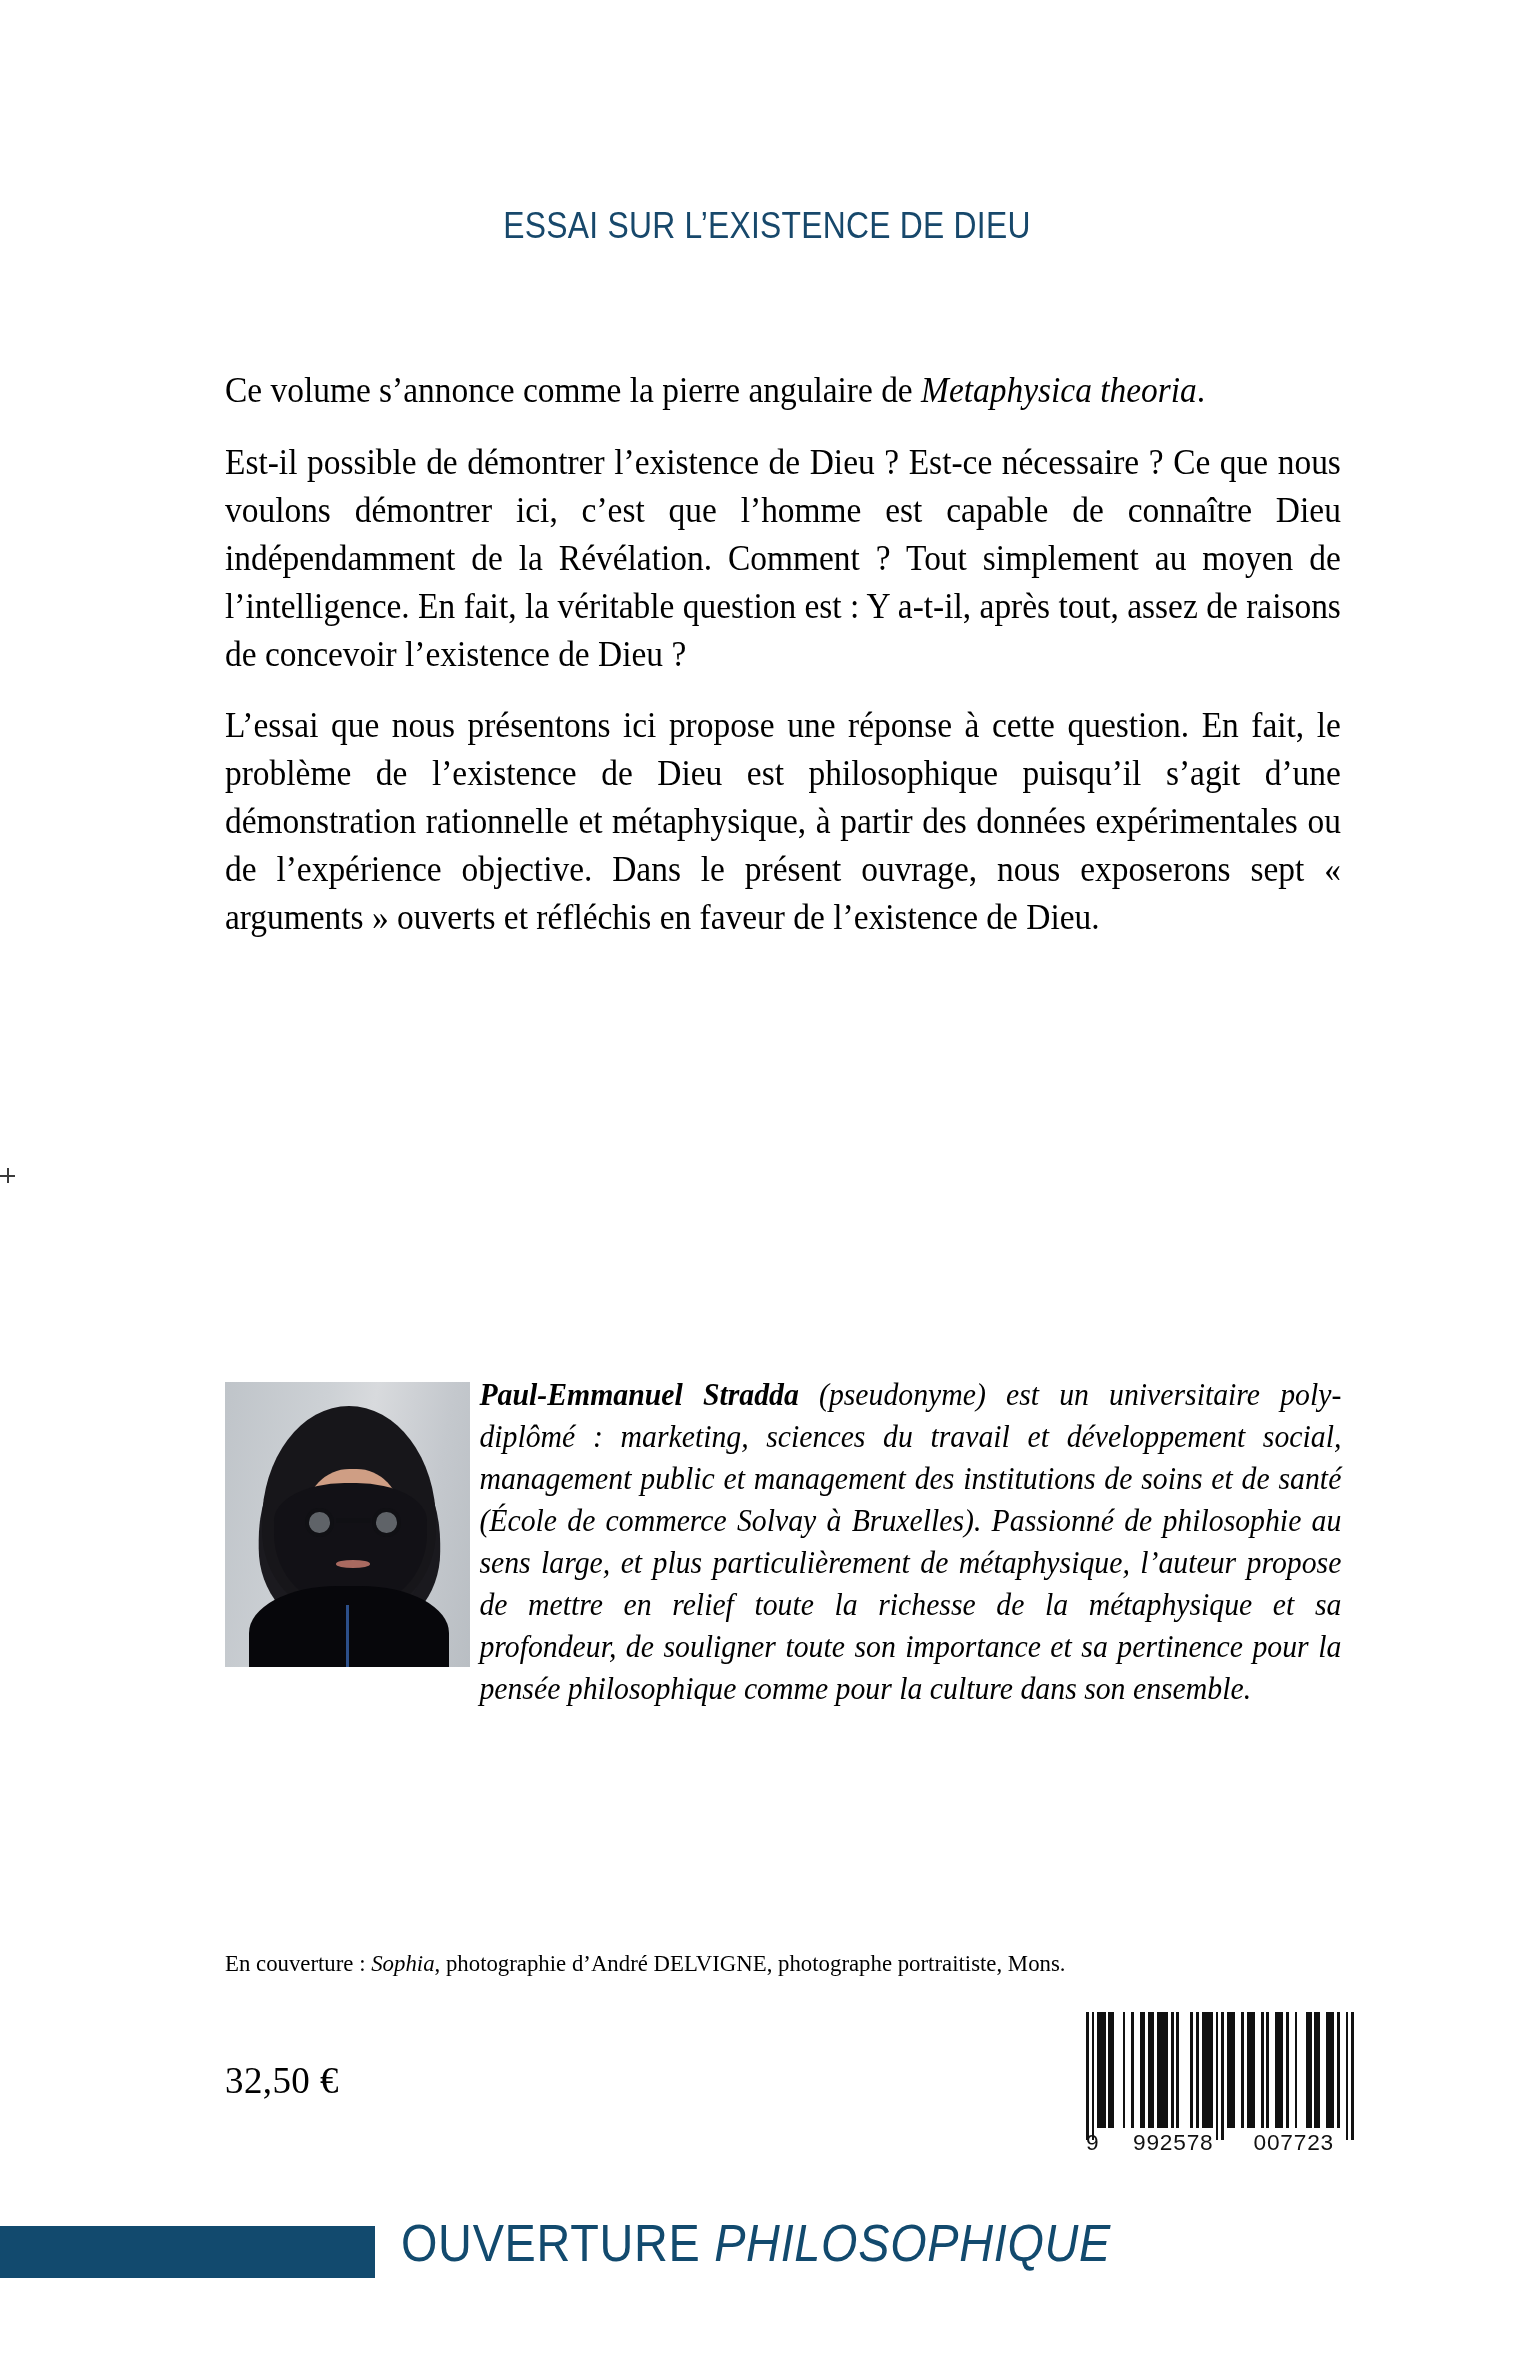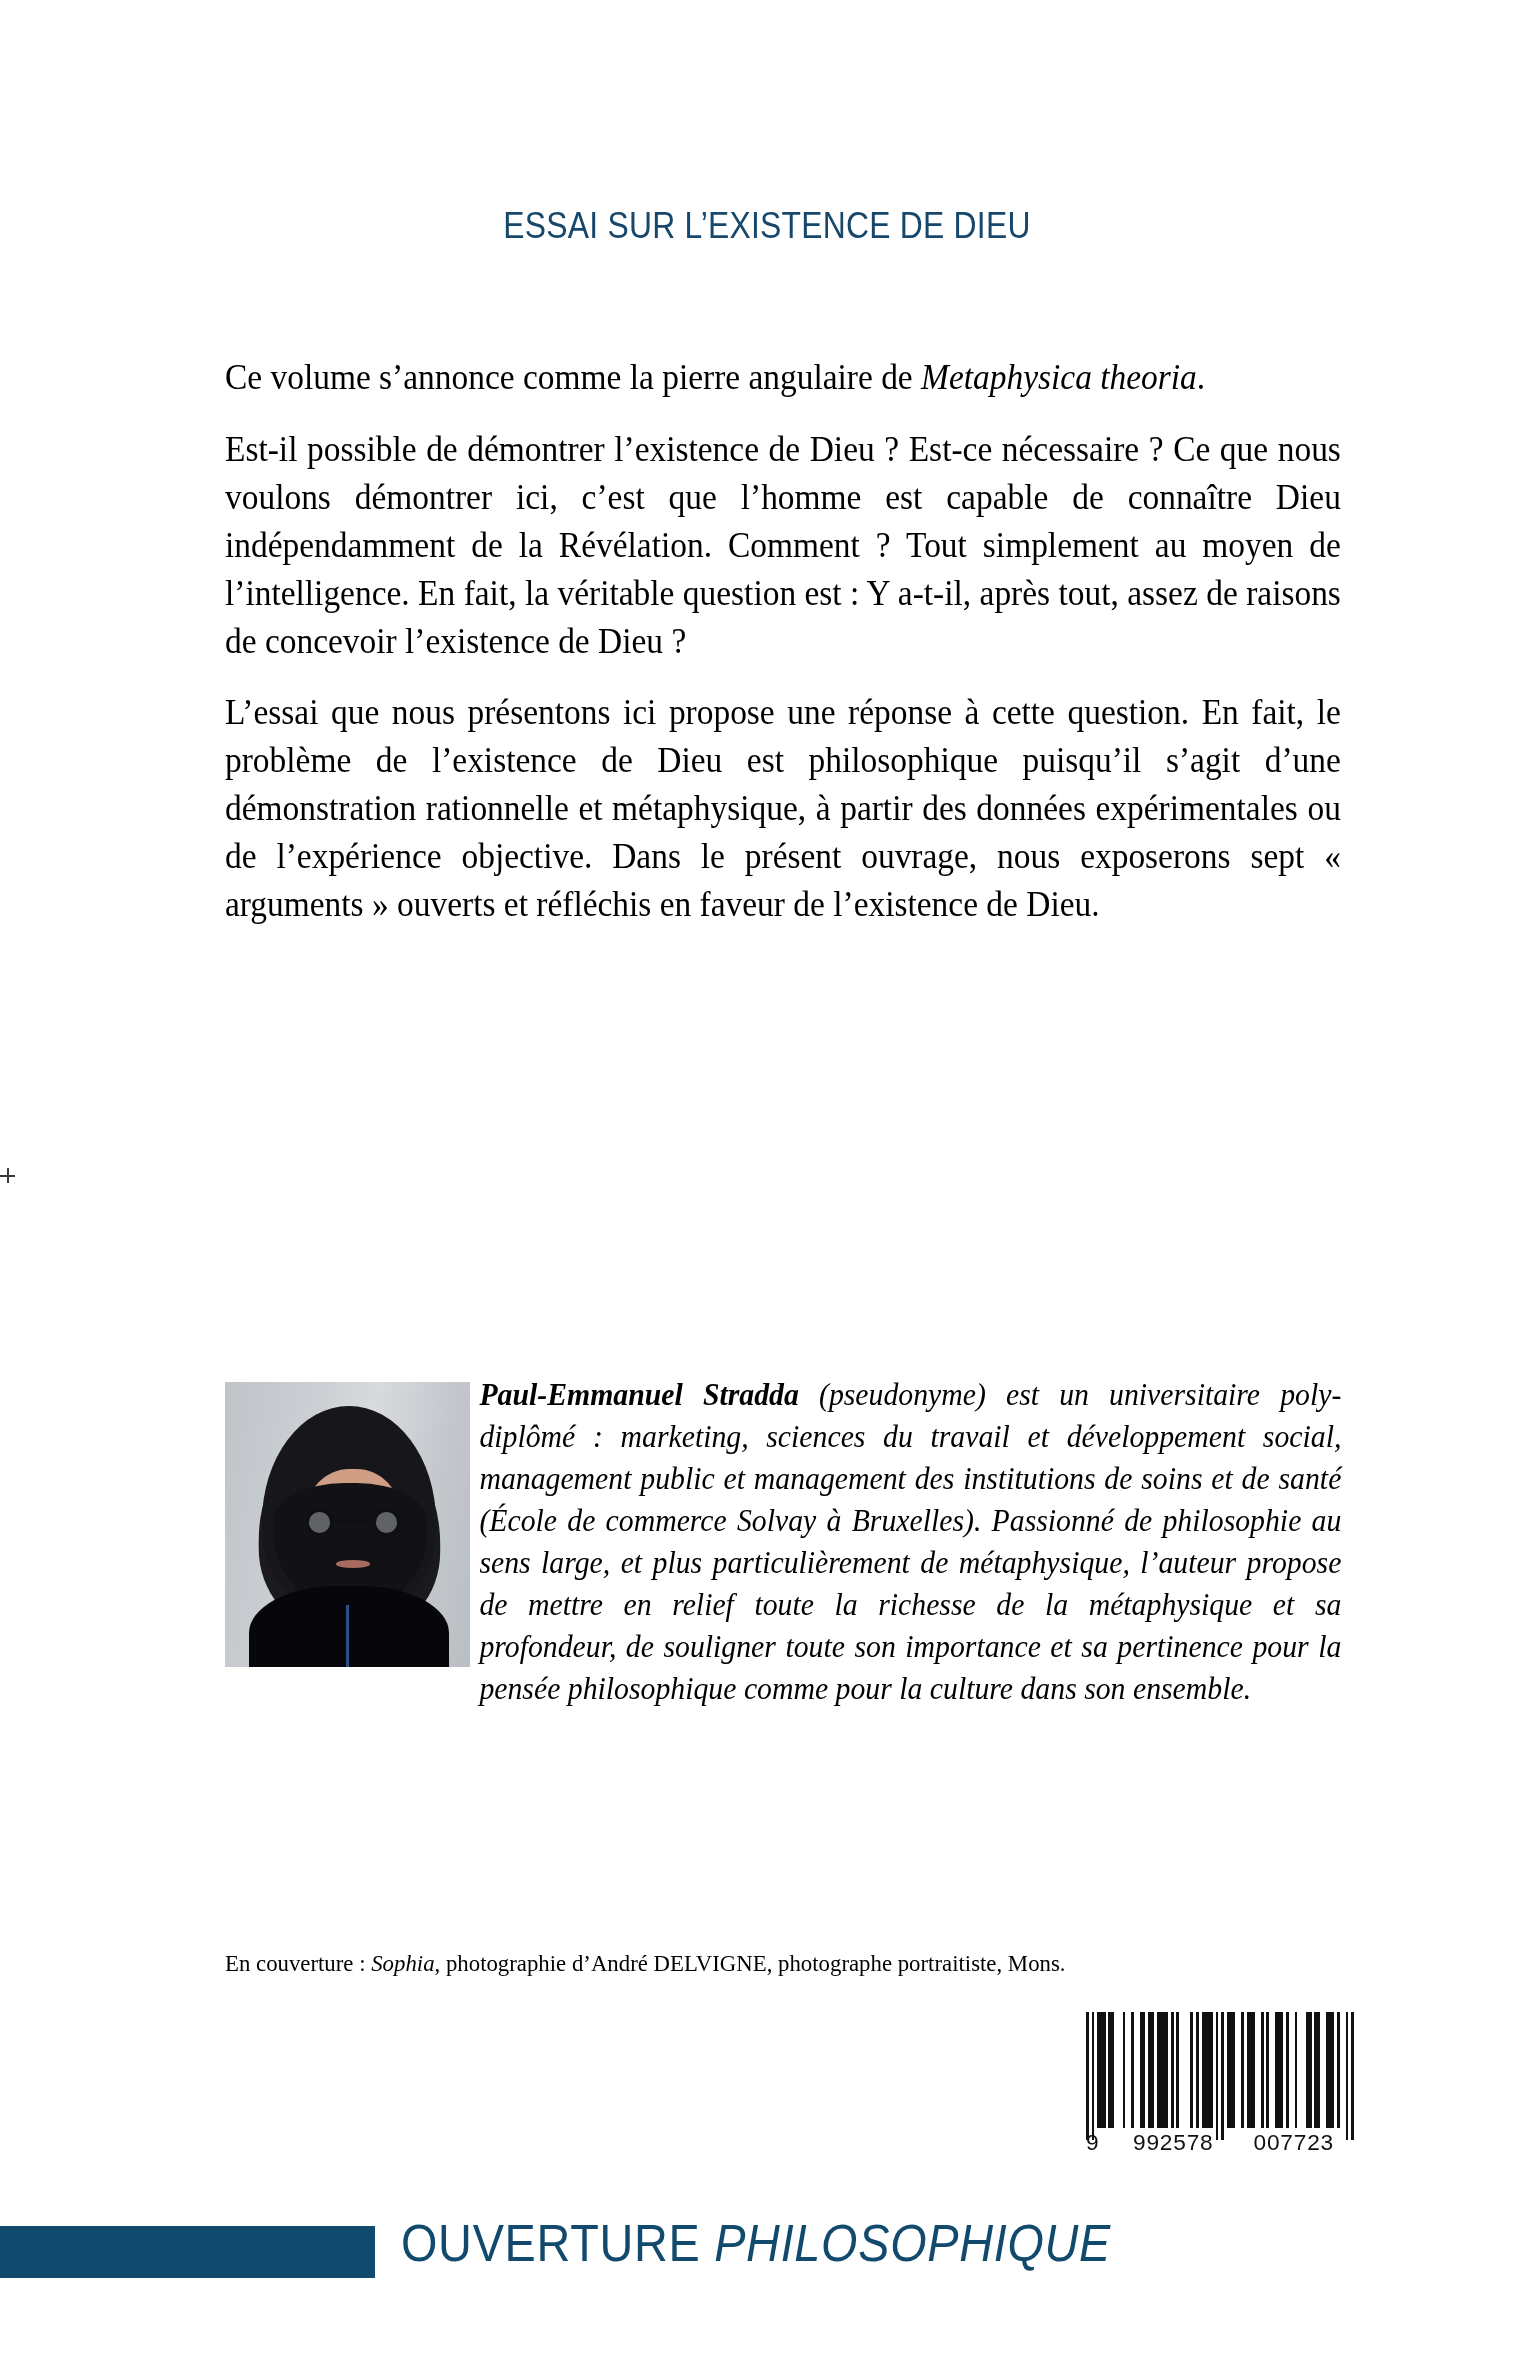--- a/index.html
+++ b/index.html
@@ -52,21 +52,21 @@
     color: #17486b;
     transform: scaleX(0.86);
     transform-origin: 50% 50%;
     white-space: nowrap;
   }
 
   
   .body-block {
     position: absolute;
     left: 225px;
-    top: 354px;
+    top: 367px;
     width: 1116px;
   }
   .body-block p {
     margin: 0 0 23.5px 0;
     font-family: "Liberation Serif", serif;
     font-size: 35px;
     line-height: 48px;
     text-align: justify;
     text-justify: inter-word;
     hyphens: manual;
@@ -312,20 +312,21 @@
     <div class="portrait-mouth"></div>
     <div class="portrait-body"></div>
     <div class="portrait-zip"></div>
   </div>
   <div class="bio-text-inner"><strong>Paul-Emmanuel Stradda</strong><span> (pseudonyme) est un universitaire poly-diplômé : marketing, sciences du travail et développement social, management public et management des institutions de soins et de santé (École de commerce Solvay à Bruxelles). Passionné de philosophie au sens large, et plus particulièrement de métaphysique, l’auteur propose de mettre en relief toute la richesse de la métaphysique et sa profondeur, de souligner toute son importance et sa pertinence pour la pensée philosophique comme pour la culture dans son ensemble.</span></div>
 </div>
 
 <div class="credit"><span>En couverture : </span><em>Sophia</em><span>, photographie d’André DELVIGNE, photographe portraitiste, Mons.</span></div>
 
 <div class="price-isbn">
+  <div class="price">32,50 €</div>
 </div>
 
 <div class="barcode-wrap">
   <div class="barcode-bars" id="barcode-bars">
       <i class="guard" style="width: 2.8px;"></i>
       <s style="width: 2.8px;"></s>
       <i class="guard" style="width: 2.8px;"></i>
       <s style="width: 2.8px;"></s>
       <i style="width: 8.5px;"></i>
       <s style="width: 2.8px;"></s>

